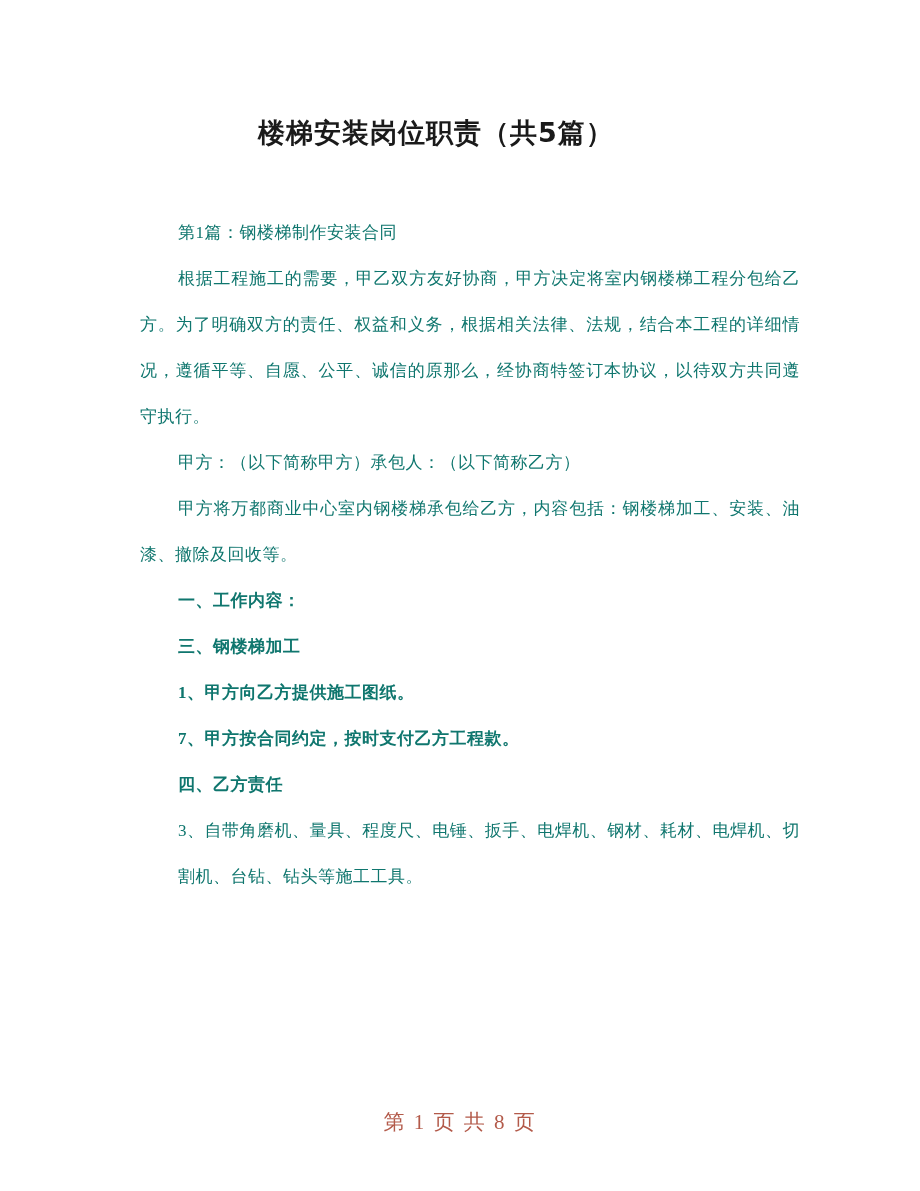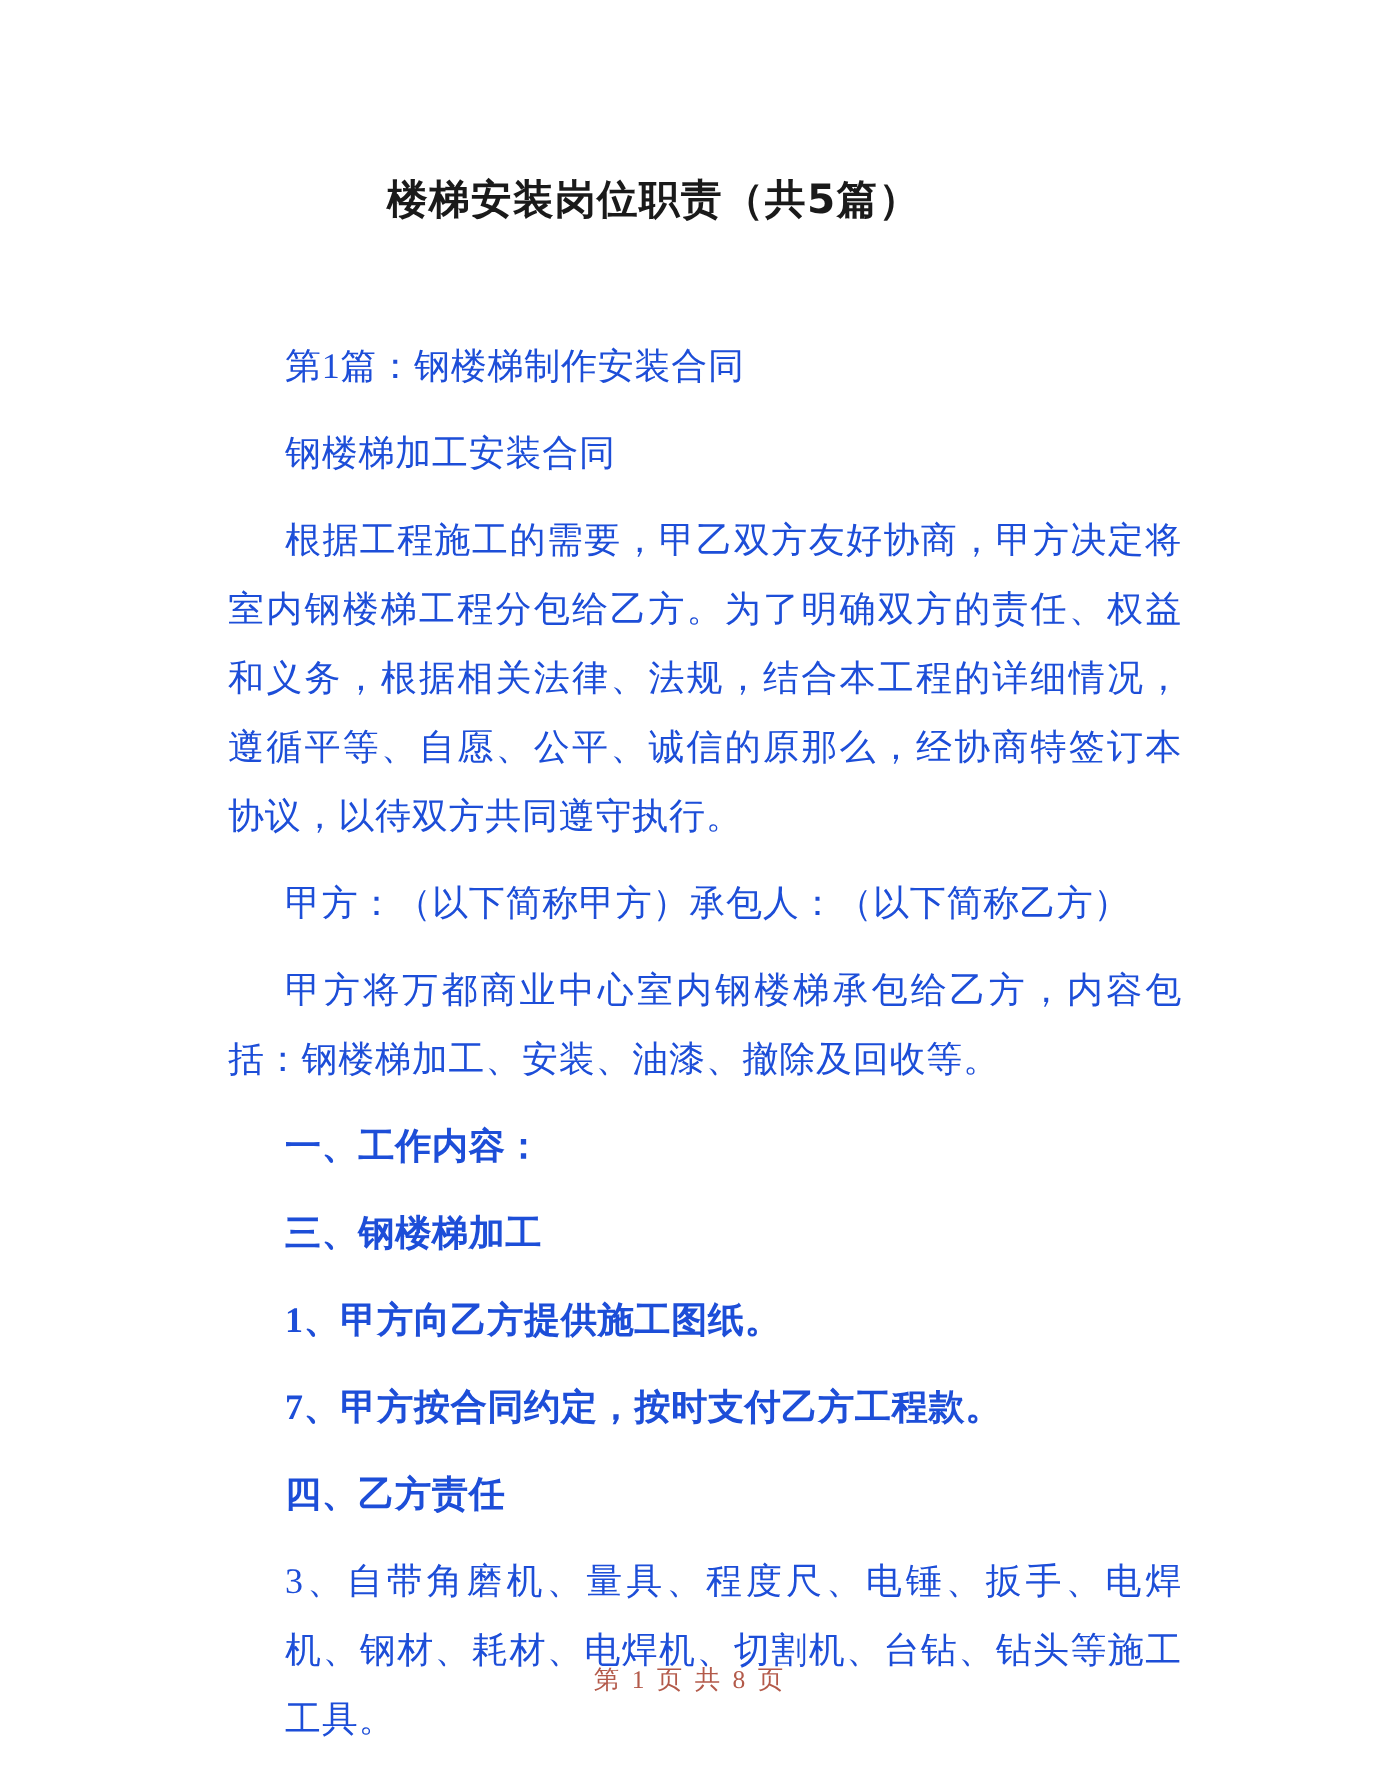--- a/index.html
+++ b/index.html
@@ -35,61 +35,60 @@
     color: #1a1a1a;
     white-space: nowrap;
   }
   .body-block {
     position: absolute;
     top: 210px;
     left: 140px;
     width: 660px;
   }
   .para {
-    font-size: 24px;
+    font-size: 17px;
     line-height: 46px;
-    color: #1d4ed8;
+    color: #0f766e;
     text-align: justify;
-    margin: 12px;
+    margin: 0;
     letter-spacing: 0.5px;
   }
   .indent-1 {
     padding-left: 38px;
   }
   .indent-2 {
     text-indent: 38px;
   }
   .bold {
     font-weight: bold;
   }
   .footer {
     position: absolute;
     left: 0;
     right: 0;
     top: 1108px;
     text-align: center;
-    font-size: 17px;
+    font-size: 21px;
     color: #b35a4a;
     font-family: "Liberation Serif", "DejaVu Serif", serif;
     letter-spacing: 2px;
   }
   .footer .num {
     color: #b35a4a;
   }
 </style>
 </head>
 <body>
 
 <div class="page">
 
   <h1 class="doc-title">楼梯安装岗位职责（共5篇）</h1>
 
   <div class="body-block">
     <p class="para indent-1">第1篇：钢楼梯制作安装合同</p>
-    <p class="para indent-1">钢楼梯加工安装合同</p>
     <p class="para indent-2">根据工程施工的需要，甲乙双方友好协商，甲方决定将室内钢楼梯工程分包给乙方。为了明确双方的责任、权益和义务，根据相关法律、法规，结合本工程的详细情况，遵循平等、自愿、公平、诚信的原那么，经协商特签订本协议，以待双方共同遵守执行。</p>
     <p class="para indent-1">甲方：（以下简称甲方）承包人：（以下简称乙方）</p>
     <p class="para indent-2">甲方将万都商业中心室内钢楼梯承包给乙方，内容包括：钢楼梯加工、安装、油漆、撤除及回收等。</p>
     <p class="para indent-1 bold">一、工作内容：</p>
     <p class="para indent-1 bold">三、钢楼梯加工</p>
     <p class="para indent-1 bold">1、甲方向乙方提供施工图纸。</p>
     <p class="para indent-1 bold">7、甲方按合同约定，按时支付乙方工程款。</p>
     <p class="para indent-1 bold">四、乙方责任</p>
     <p class="para indent-1">3、自带角磨机、量具、程度尺、电锤、扳手、电焊机、钢材、耗材、电焊机、切割机、台钻、钻头等施工工具。</p>
   </div>

